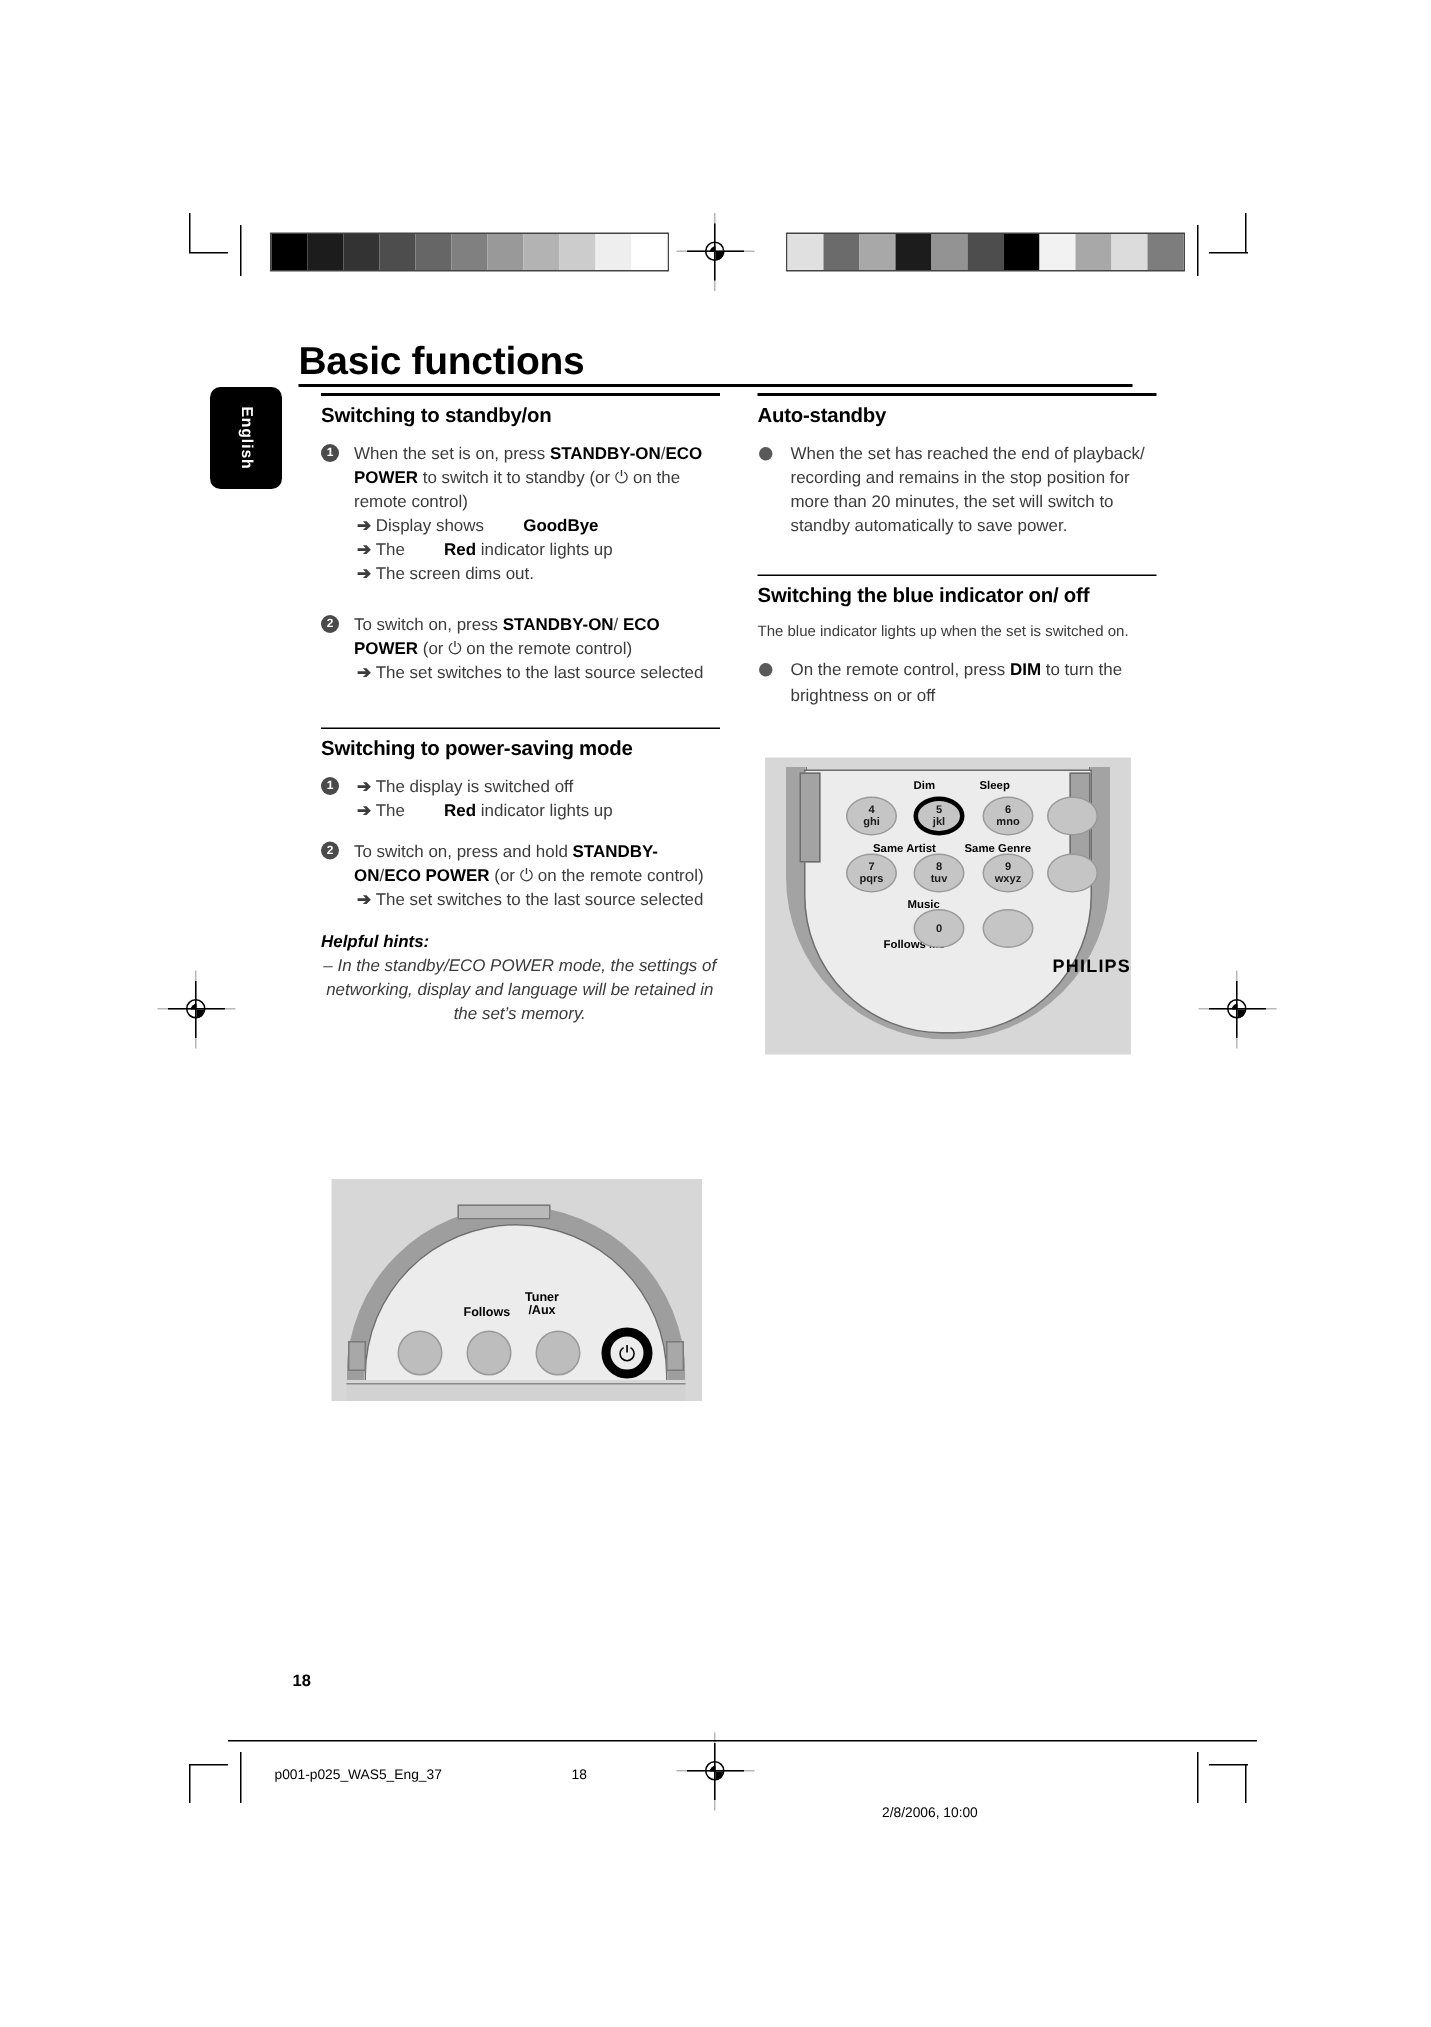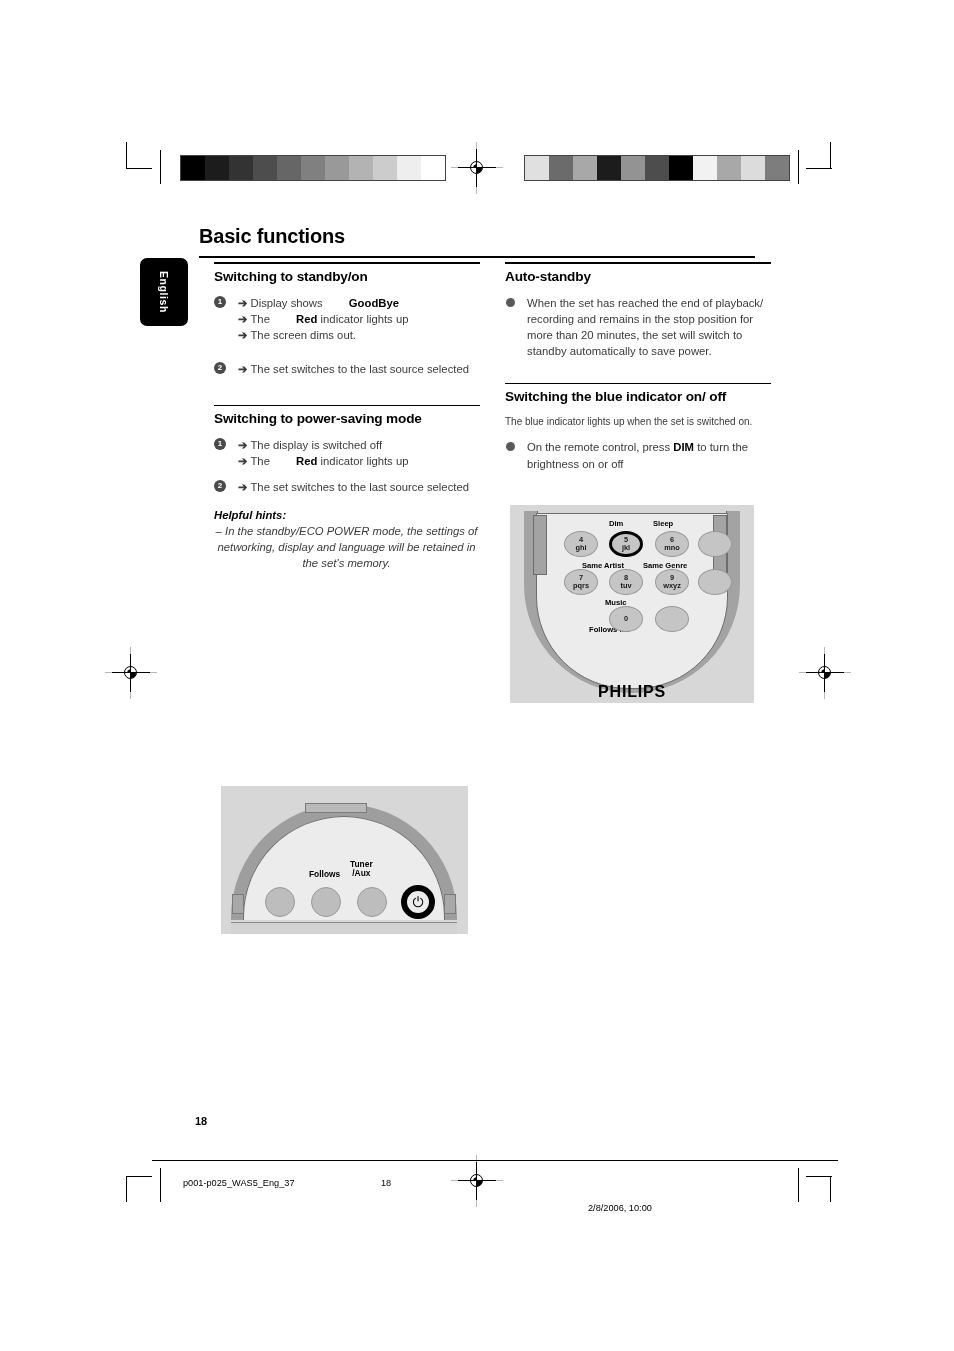--- a/index.html
+++ b/index.html
@@ -25,21 +25,21 @@
   .regmark .quad i:nth-child(1){left:0;top:0;}
   .regmark .quad i:nth-child(2){right:0;bottom:0;}
 
   
   .bar{position:absolute;display:flex;border:1px solid #444;box-sizing:content-box;}
   .bar span{display:block;width:24px;height:24px;}
 
   
   .title{
     position:absolute;left:199px;top:225px;
-    font-size:20px;font-weight:bold;letter-spacing:-0.2px;
+    font-size:26px;font-weight:bold;letter-spacing:-0.2px;
   }
   .title-rule{position:absolute;left:199px;top:256px;width:556px;height:2.2px;background:#000;}
 
   .langtab{
     position:absolute;left:140px;top:258px;width:48px;height:68px;
     background:#000;border-radius:7px;
   }
   .langtab span{
     position:absolute;left:50%;top:50%;
     transform:translate(-50%,-50%) rotate(90deg);
@@ -108,22 +108,22 @@
   .rbtn{
     position:absolute;width:34px;height:26px;border-radius:50%;
     background:#c5c5c5;border:1px solid #9a9a9a;box-sizing:border-box;
     display:flex;flex-direction:column;align-items:center;justify-content:center;
     font-size:7.4px;font-weight:bold;line-height:1.03;color:#1a1a1a;
   }
   .rbtn.ring{background:#c5c5c5;border:3.4px solid #000;}
   .rbtn.blank{}
   .rlab{position:absolute;font-size:7.6px;font-weight:bold;color:#000;white-space:nowrap;}
   .philips{
-    position:absolute;left:0;right:0;top:132px;text-align:center;
-    font-size:16px;font-weight:bold;letter-spacing:0.8px;color:#000;margin-top:46px;
+    position:absolute;left:0;right:0;top:132px;text-align:right;
+    font-size:12px;font-weight:bold;letter-spacing:0.8px;color:#000;
   }
 
   .unit-arc{
     position:absolute;left:10px;top:18px;width:226px;height:116px;
     border:12px solid #9e9e9e;border-bottom:none;
     border-radius:113px 113px 0 0;box-sizing:border-box;
   }
   .unit-face{
     position:absolute;left:22px;top:30px;width:202px;height:104px;
     background:#ececec;border:1.2px solid #6d6d6d;border-bottom:none;
@@ -239,48 +239,51 @@
     <span>English</span>
   </div>
 
   <div class="col col-left">
 
     <div class="hrule short"></div>
     <h2 class="sec">Switching to standby/on</h2>
 
     <div class="item">
       <div class="num">1</div>
+      <div class="txt"><span>When the set is on, press </span><b>STANDBY-ON</b><span>/</span><b>ECO POWER</b><span> to switch it to standby (or ⏻ on the remote control)</span></div>
       <div class="sub">
           <div><span class="a">➔</span><span>Display shows </span><b>GoodBye</b></div>
           <div><span class="a">➔</span><span>The </span><b>Red</b><span> indicator lights up</span></div>
           <div><span class="a">➔</span><span>The screen dims out.</span></div>
         </div>
     </div>
 
     <div class="item" style="margin-top:18px;">
       <div class="num">2</div>
+      <div class="txt"><span>To switch on, press </span><b>STANDBY-ON</b><span>/ </span><b>ECO POWER</b><span> (or ⏻ on the remote control)</span></div>
       <div class="sub">
           <div><span class="a">➔</span><span>The set switches to the last source selected</span></div>
         </div>
     </div>
 
     <div style="height:18px;"></div>
     <div class="hrule short"></div>
     <h2 class="sec">Switching to power-saving mode</h2>
 
     <div class="item">
       <div class="num">1</div>
       <div class="sub">
           <div><span class="a">➔</span><span>The display is switched off</span></div>
           <div><span class="a">➔</span><span>The </span><b>Red</b><span> indicator lights up</span></div>
         </div>
     </div>
 
     <div class="item">
       <div class="num">2</div>
+      <div class="txt"><span>To switch on, press and hold  </span><b>STANDBY-ON</b><span>/</span><b>ECO POWER</b><span> (or ⏻  on the remote control)</span></div>
       <div class="sub">
           <div><span class="a">➔</span><span>The set switches to the last source selected</span></div>
         </div>
     </div>
 
     <div class="hints">
       <div class="h">Helpful hints:</div>
       <div class="t">–   In the standby/ECO POWER mode, the settings of networking, display and language will be retained in the set’s memory.</div>
     </div>
   </div>

